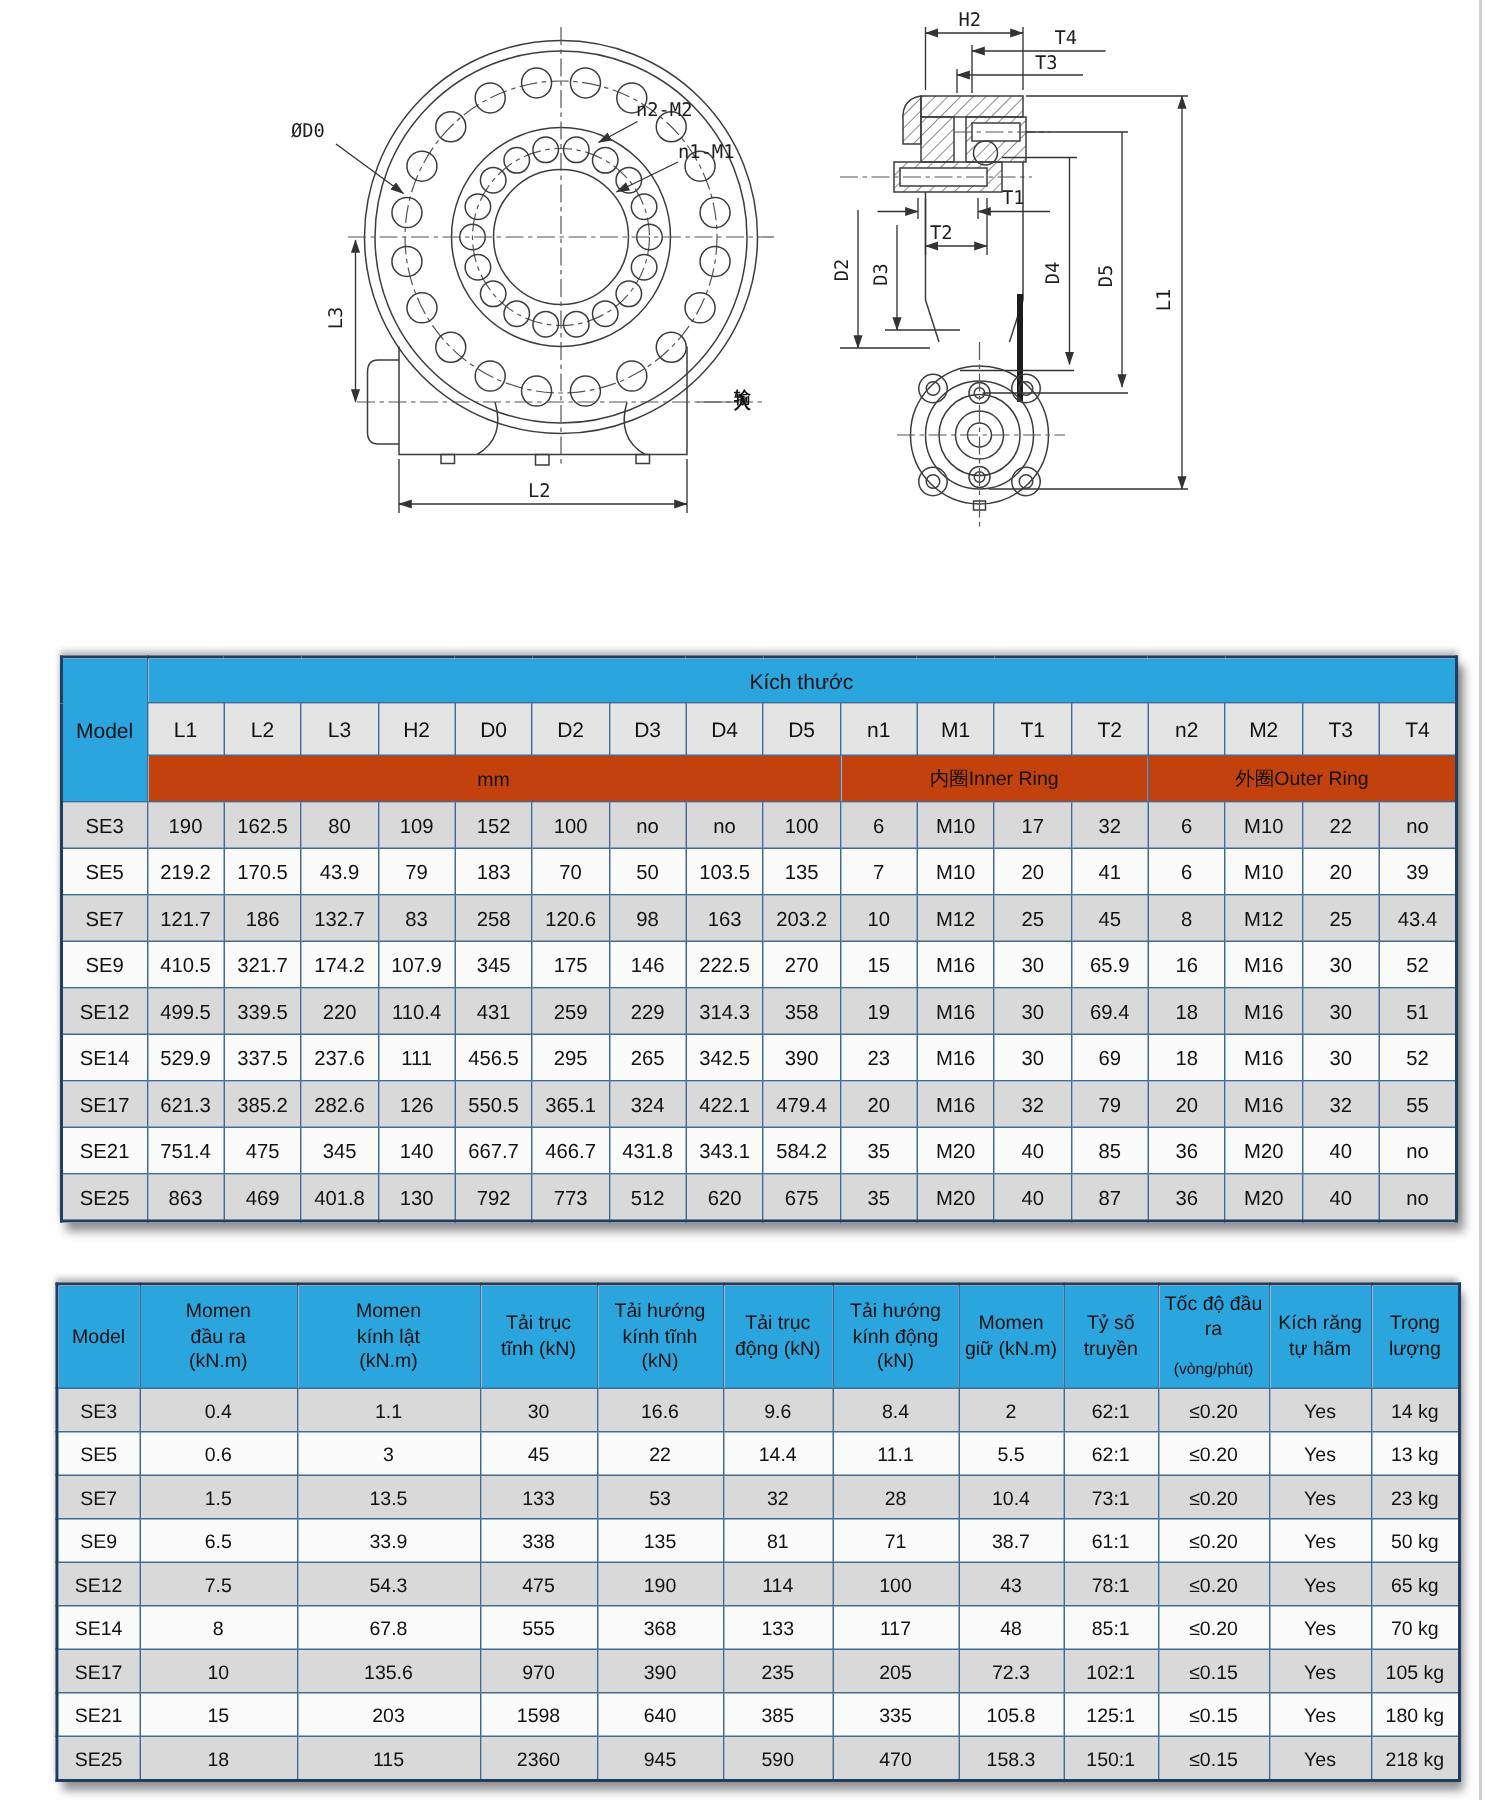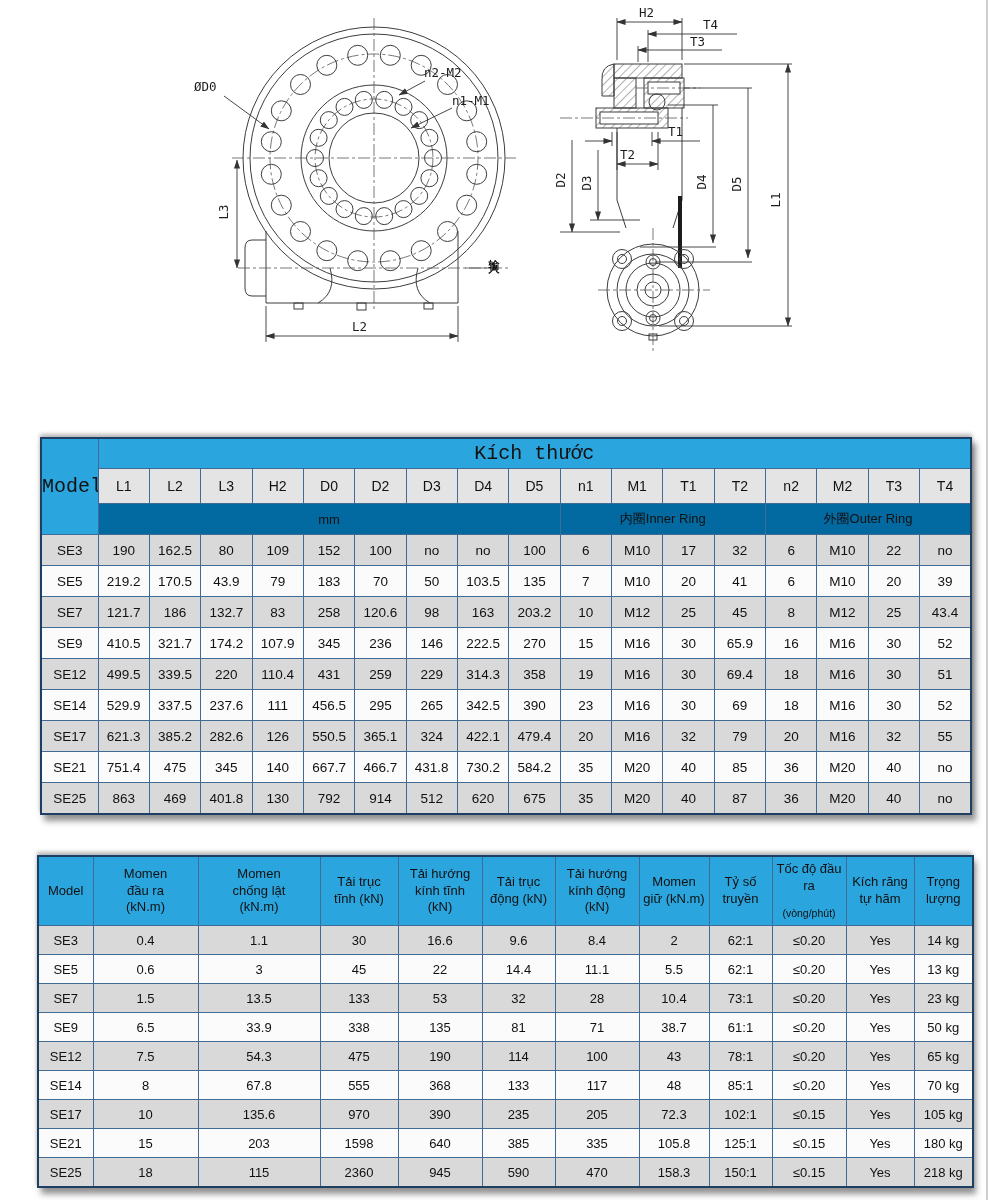--- a/index.html
+++ b/index.html
@@ -18,24 +18,24 @@
   .page-edge{position:absolute;left:986px;top:0;width:2px;height:1200px;background:#cfcfcf;}
 
   
   .sheet{position:absolute;box-shadow:0 -3px 4px rgba(0,0,0,.28), 4px 6px 6px rgba(40,40,40,.5);}
   #t1wrap{left:40px;top:437px;width:932px;}
   #t2wrap{left:37px;top:855px;width:935px;}
   table{border-collapse:collapse;table-layout:fixed;width:100%;border:2px solid #1c3f63;}
   th,td{border:1px solid #3f6b95;text-align:center;vertical-align:middle;
         padding:1px 0;overflow:hidden;font-weight:normal;white-space:nowrap;}
   .bluehead{background:#2BA5DE;}
-  #t1 .title-row th{height:27px;font-size:20px;font-family:Liberation Mono, monospace;}
+  #t1 .title-row th{height:27px;font-size:14px;}
   #t1 .model-th{font-size:15px;}
   #t1 .gch{background:#E4E4E4;height:32px;font-size:14px;}
-  #t1 .unit-row th{background:#0369a1;height:28px;font-size:13px;}
+  #t1 .unit-row th{background:#c2410c;height:28px;font-size:13px;}
   #t1 tbody td{height:28px;font-size:13.5px;background:#FBFBFB;}
   #t1 tbody tr.shade td{background:#D9D9D9;}
   #t2 thead th{background:#2BA5DE;height:66px;font-size:13px;line-height:1.3;}
   #t2 thead th div{line-height:1.3;}
   #t2 thead .par{font-size:10.5px;margin-top:12px;}
   #t2 tbody td{height:26px;font-size:13px;background:#FBFBFB;}
   #t2 tbody tr.shade td{background:#D9D9D9;}
 </style>
 </head>
 <body>
@@ -335,21 +335,21 @@
           <td>25</td>
           <td>43.4</td>
         </tr>
         <tr>
           <td>SE9</td>
           <td>410.5</td>
           <td>321.7</td>
           <td>174.2</td>
           <td>107.9</td>
           <td>345</td>
-          <td>236</td>
+          <td>175</td>
           <td>146</td>
           <td>222.5</td>
           <td>270</td>
           <td>15</td>
           <td>M16</td>
           <td>30</td>
           <td>65.9</td>
           <td>16</td>
           <td>M16</td>
           <td>30</td>
@@ -417,39 +417,39 @@
         </tr>
         <tr>
           <td>SE21</td>
           <td>751.4</td>
           <td>475</td>
           <td>345</td>
           <td>140</td>
           <td>667.7</td>
           <td>466.7</td>
           <td>431.8</td>
-          <td>730.2</td>
+          <td>343.1</td>
           <td>584.2</td>
           <td>35</td>
           <td>M20</td>
           <td>40</td>
           <td>85</td>
           <td>36</td>
           <td>M20</td>
           <td>40</td>
           <td>no</td>
         </tr>
         <tr class="shade">
           <td>SE25</td>
           <td>863</td>
           <td>469</td>
           <td>401.8</td>
           <td>130</td>
           <td>792</td>
-          <td>914</td>
+          <td>773</td>
           <td>512</td>
           <td>620</td>
           <td>675</td>
           <td>35</td>
           <td>M20</td>
           <td>40</td>
           <td>87</td>
           <td>36</td>
           <td>M20</td>
           <td>40</td>
@@ -480,21 +480,21 @@
           <th>
             <div>Model</div>
           </th>
           <th>
             <div>Momen</div>
             <div>đầu ra</div>
             <div>(kN.m)</div>
           </th>
           <th>
             <div>Momen</div>
-            <div>chống lật</div>
+            <div>kính lật</div>
             <div>(kN.m)</div>
           </th>
           <th>
             <div>Tải trục</div>
             <div>tĩnh (kN)</div>
           </th>
           <th>
             <div>Tải hướng</div>
             <div>kính tĩnh</div>
             <div>(kN)</div>

